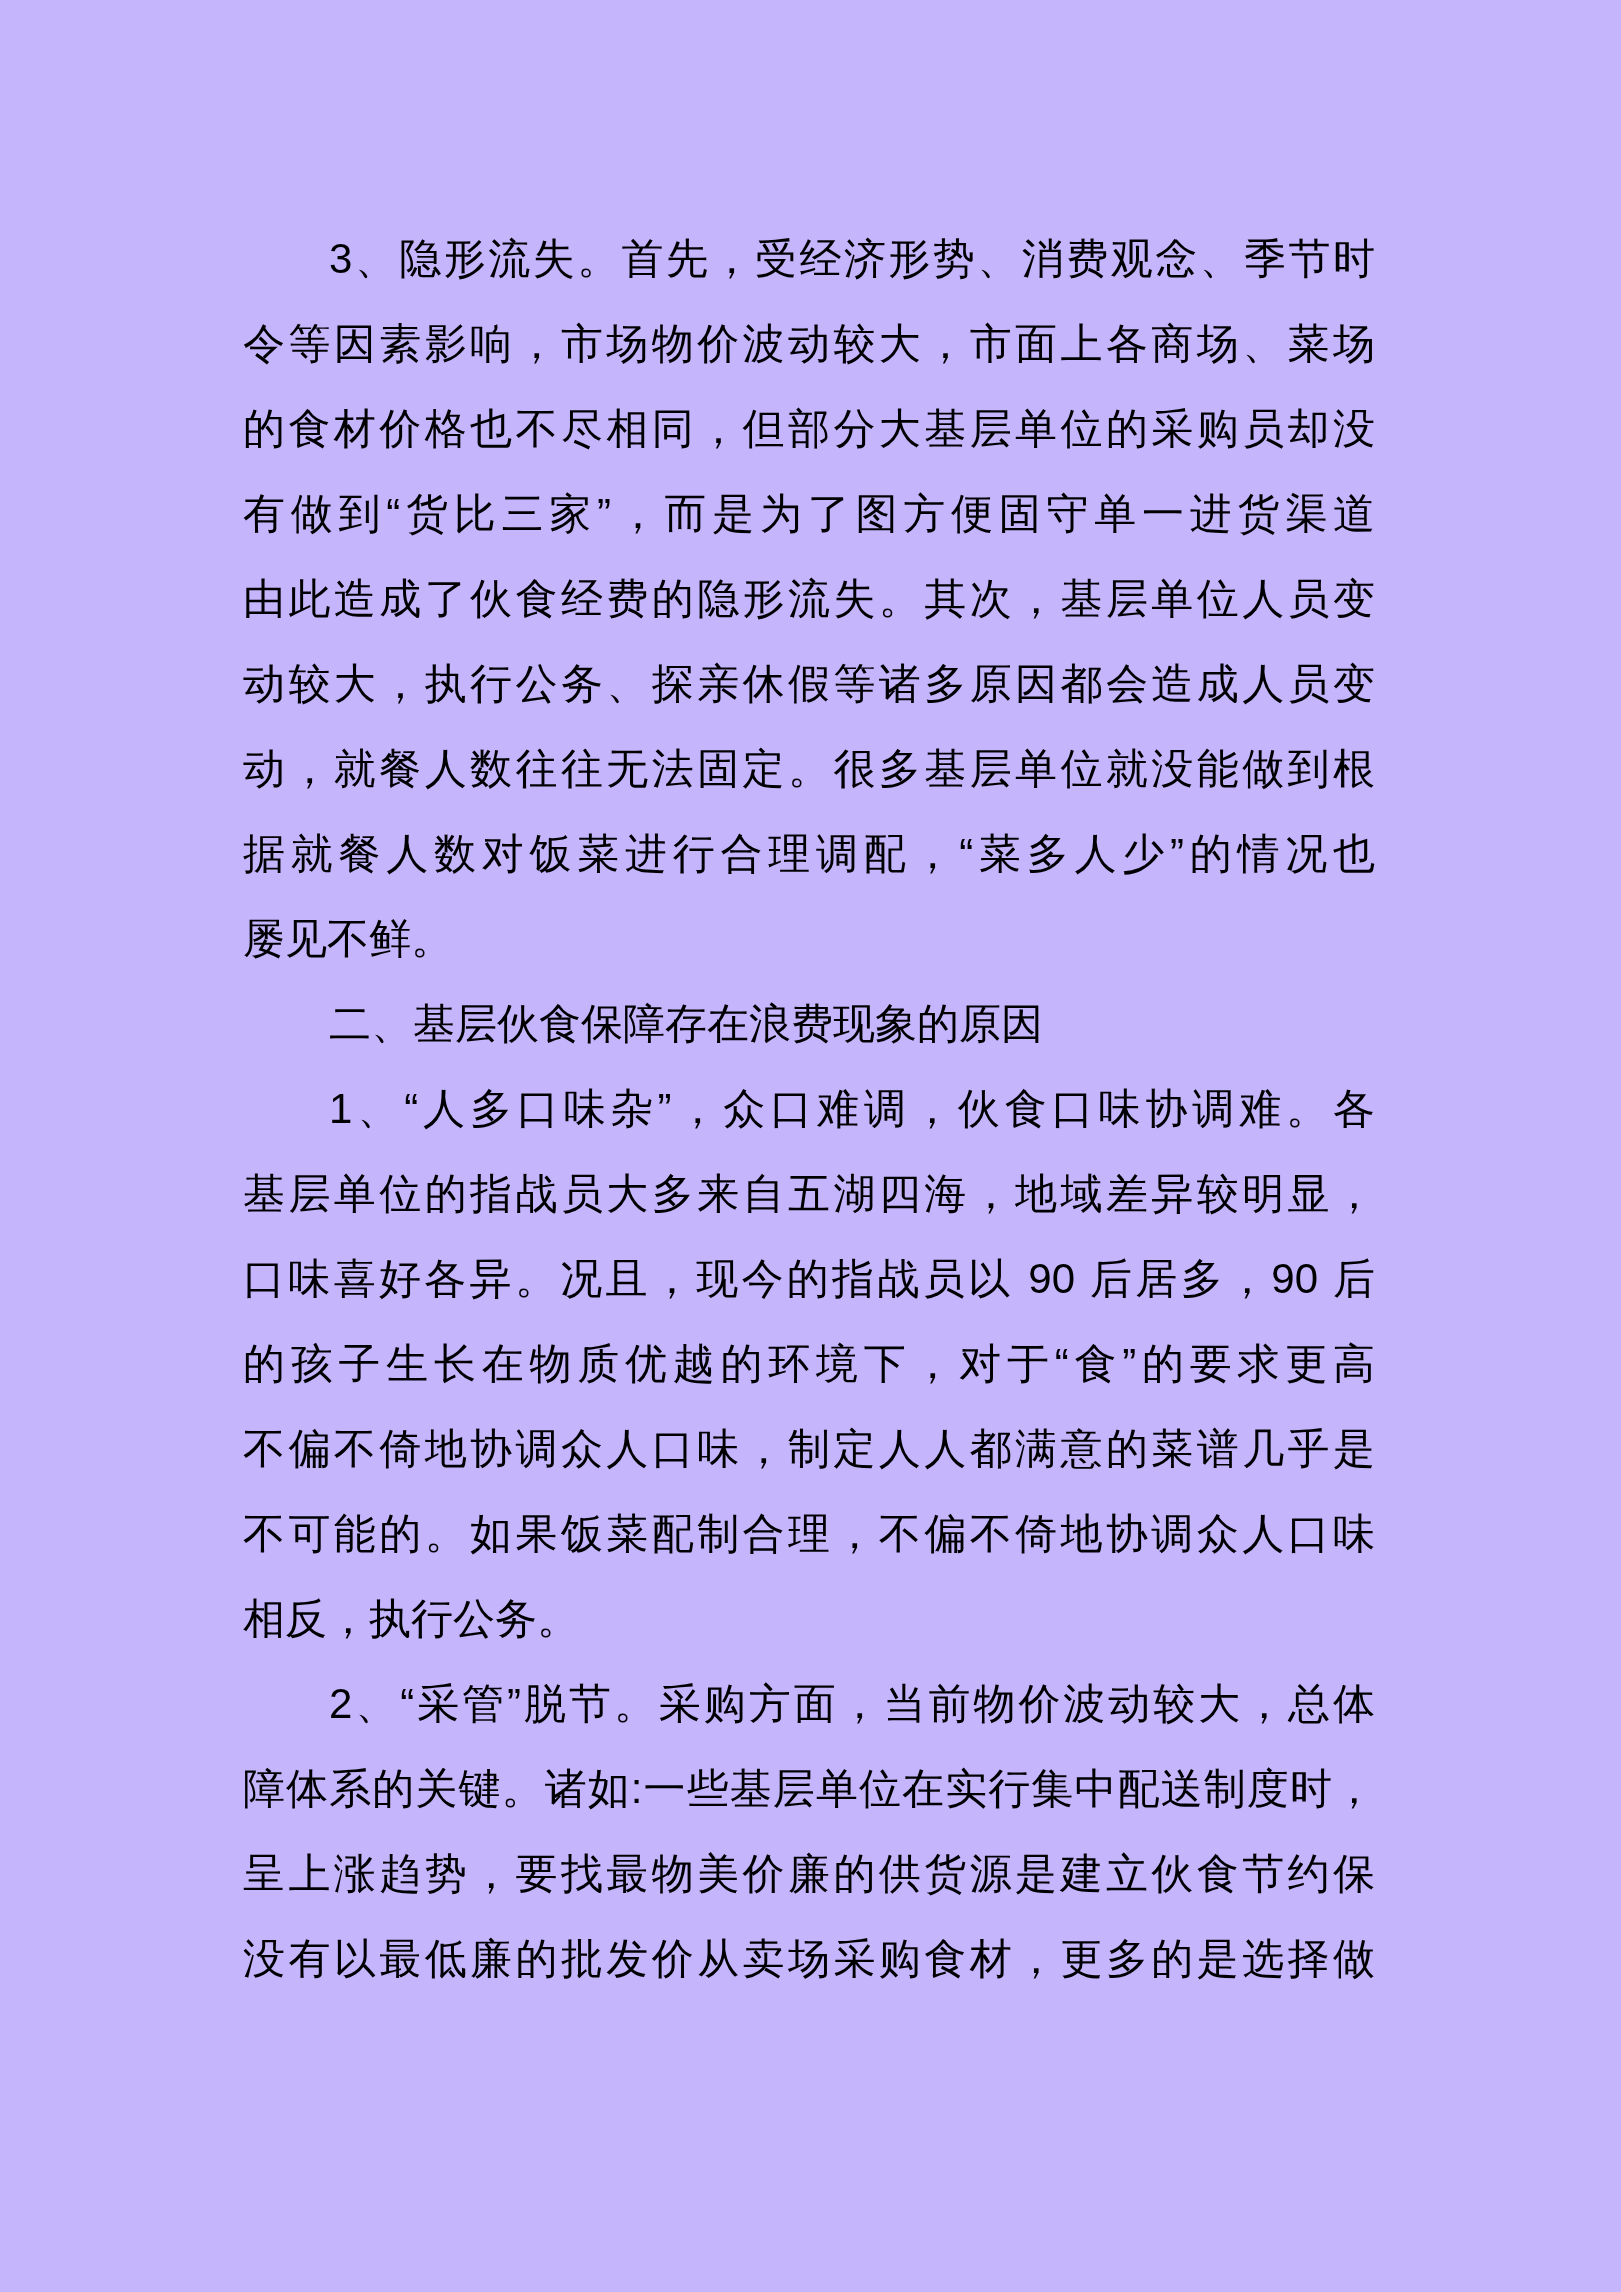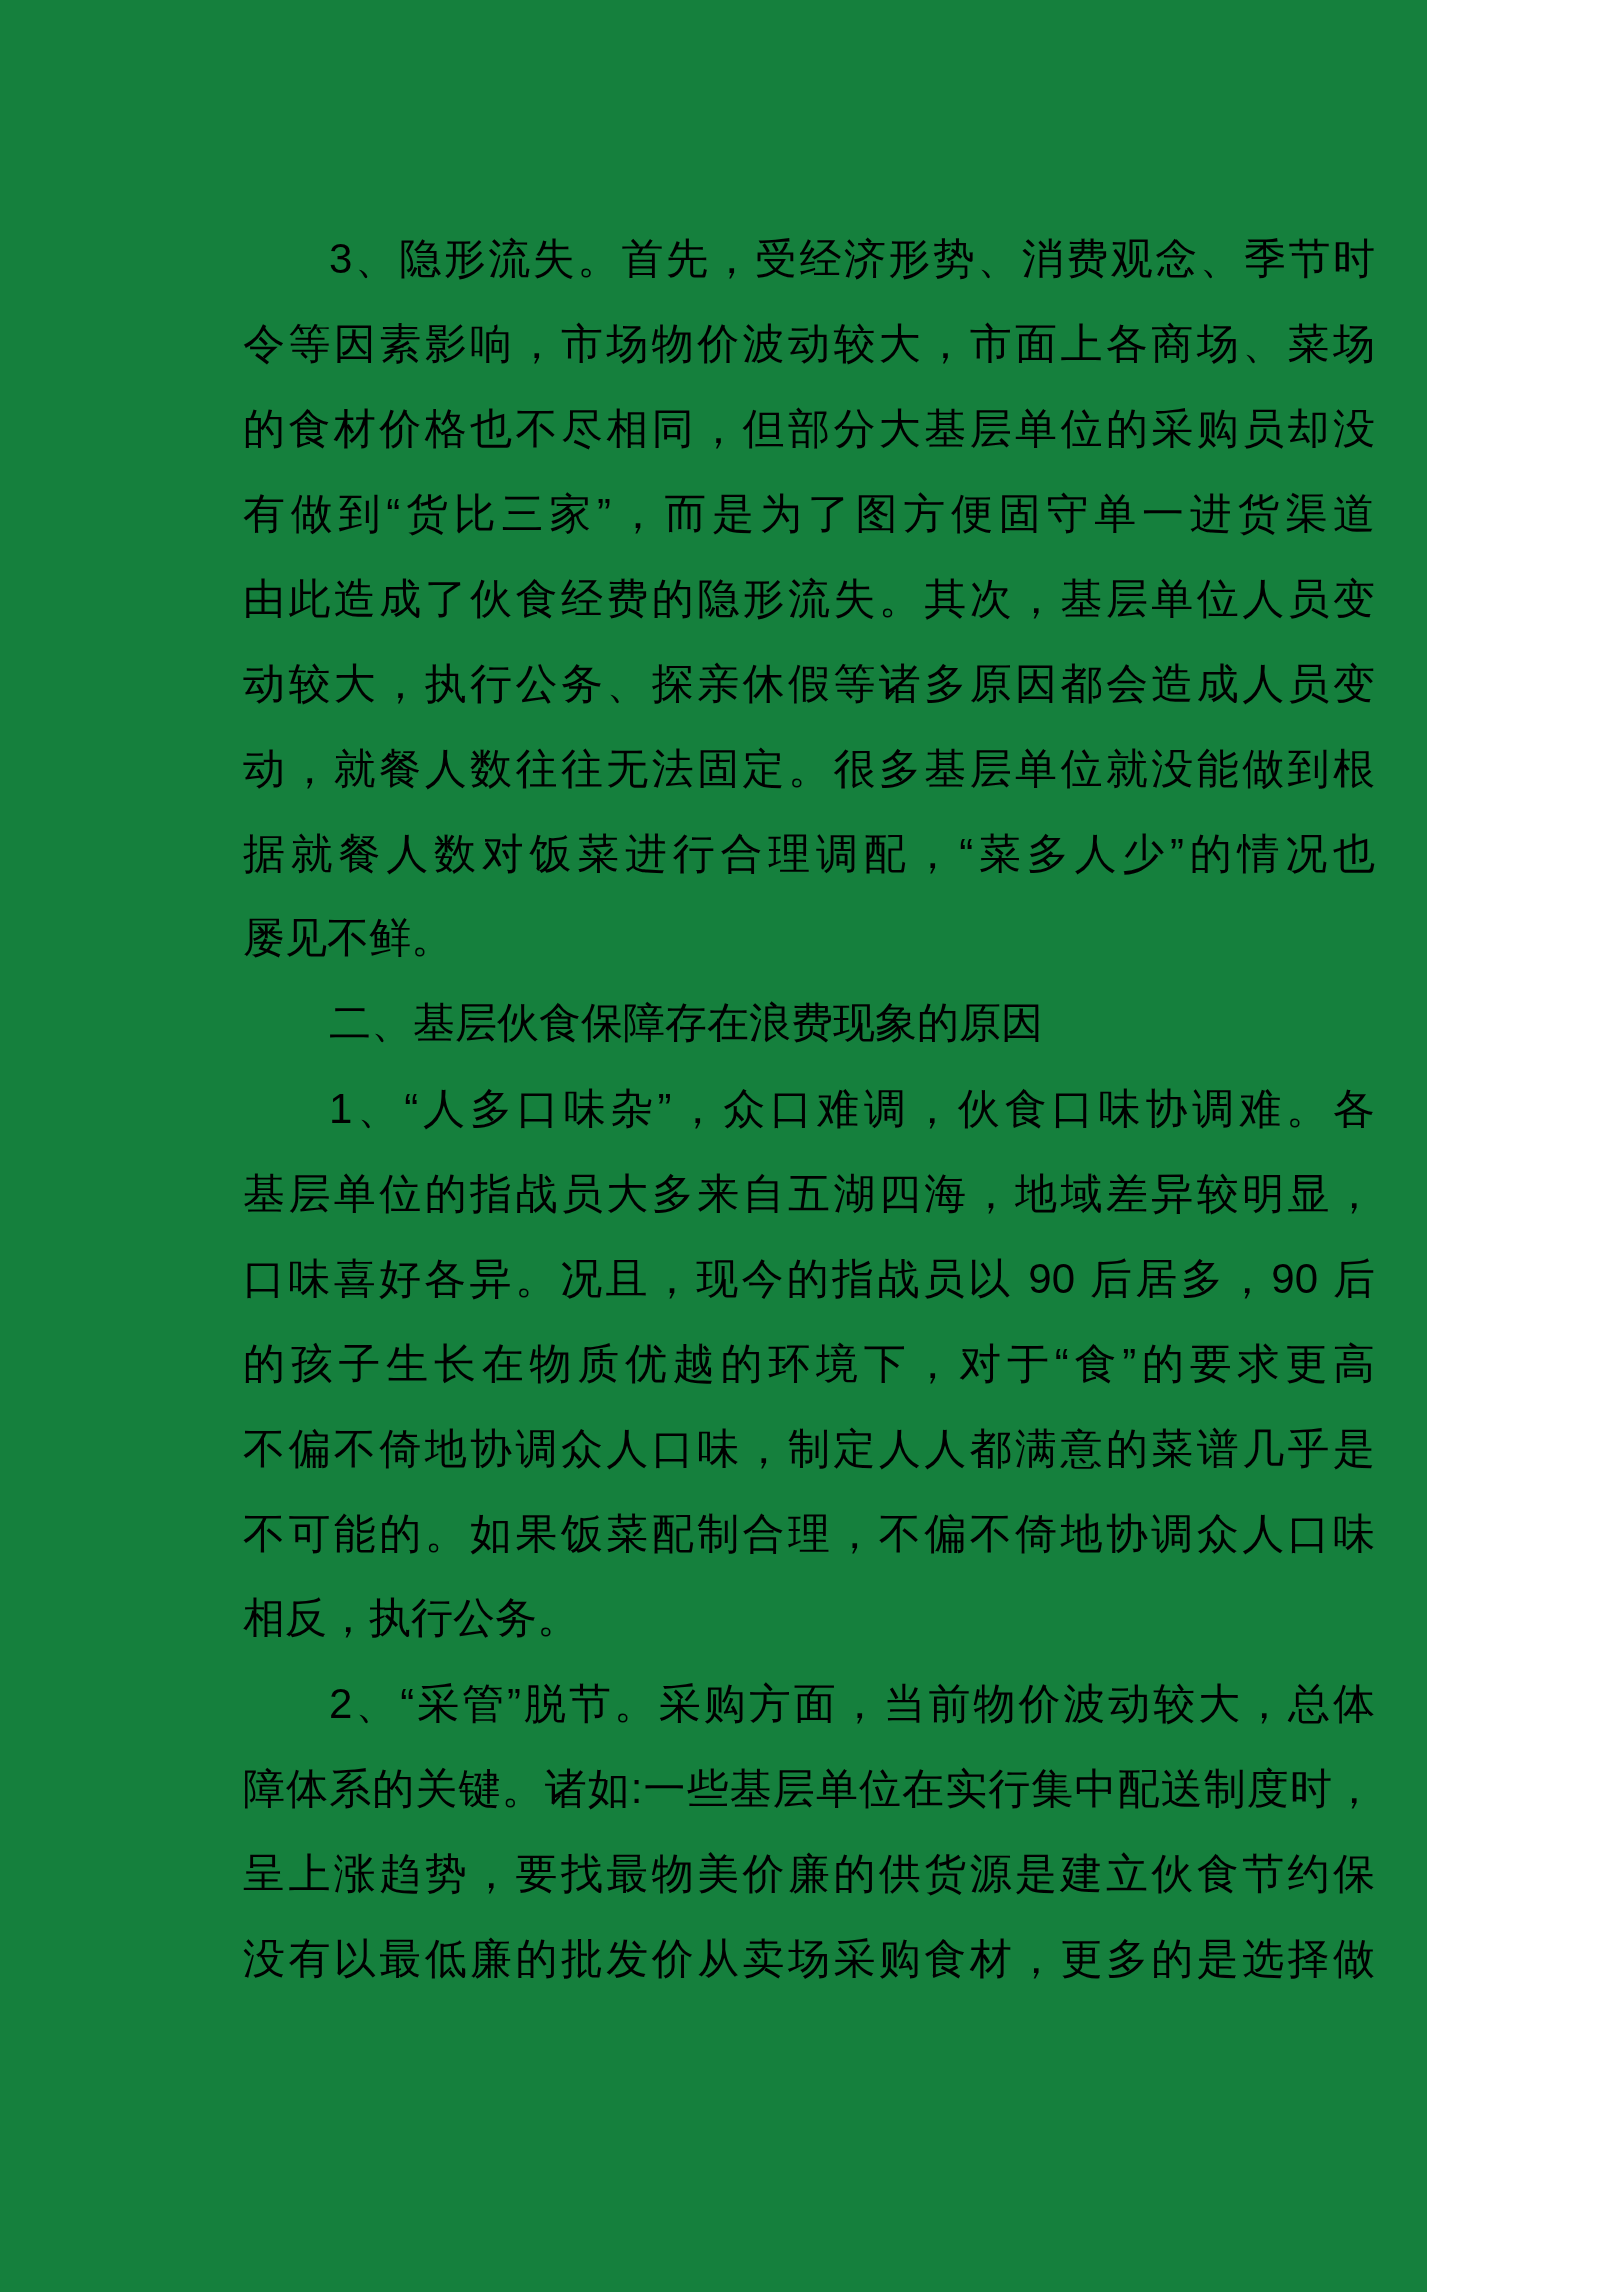--- a/index.html
+++ b/index.html
@@ -2,23 +2,23 @@
 <html><head>
 <meta charset="utf-8">
 <style>
   html, body {
     margin: 0;
     padding: 0;
     background: #ffffff;
   }
   .page {
     position: relative;
-    width: 1427px;
+    width: 1621px;
     height: 2293px;
-    background: #15803d;
+    background: #c4b5fd;
     overflow: hidden;
     font-family: "Liberation Sans", sans-serif;
   }
   .text-block {
     position: absolute;
     left: 243px;
     top: 216px;
     width: 1132px;
   }
   .line {
@@ -30,21 +30,20 @@
     text-align-last: justify;
     overflow: hidden;
     white-space: normal;
   }
   .line.indent {
     text-indent: 86px;
   }
   .line.last {
     text-align: center;
     text-align-last: left;
-    font-family: Liberation Serif, serif;
   }
 </style>
 </head>
 <body>
 
 <div class="page">
   <div class="text-block">
 
       <div class="line indent">3、隐形流失。首先，受经济形势、消费观念、季节时</div>
 

